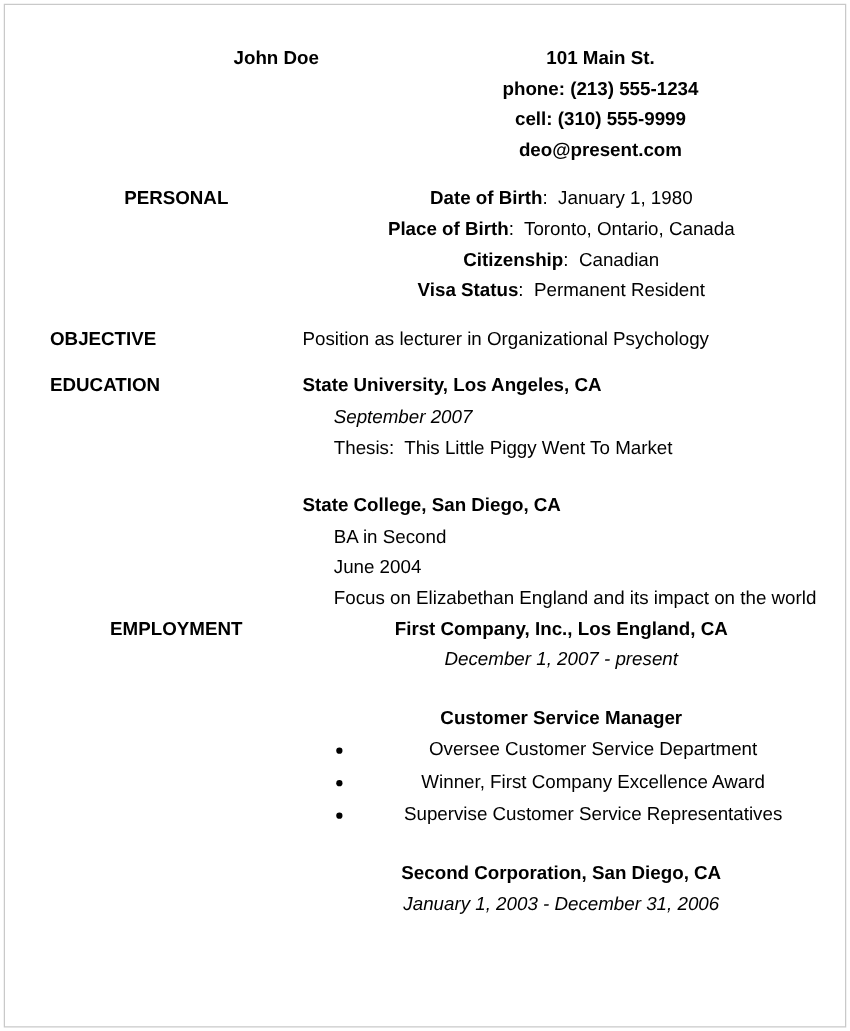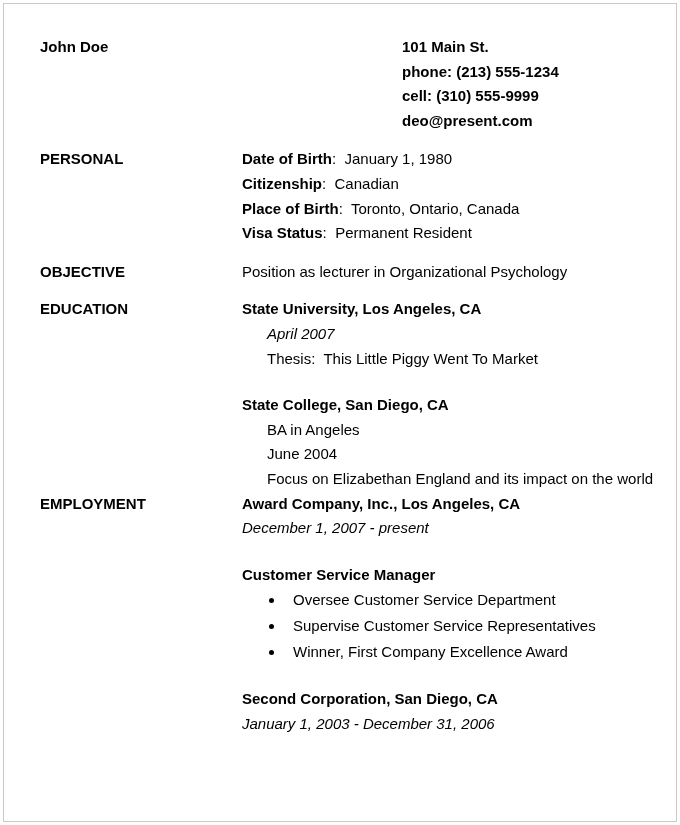--- a/index.html
+++ b/index.html
@@ -39,21 +39,21 @@
     flex: 1;
     line-height: 24.6px;
   }
   .header-row .name {
     width: 362px;
     flex-shrink: 0;
     font-weight: bold;
     line-height: 24.6px;
   }
   .contact { line-height: 24.6px; font-weight: bold; }
-  .mb-sec   { margin-bottom: 14px; }
+  .mb-sec   { margin-bottom: 14px; text-align: center; }
   .mb-sec2  { margin-bottom: 13px; justify-content: flex-end; }
   .mb-entry { margin-bottom: 22px; }
   .b  { font-weight: bold; }
   .it { font-style: italic; }
   .sub { padding-left: 25px; }
   .bullets {
     list-style: none;
     margin: 0;
     padding: 0;
     line-height: 26px;
@@ -84,63 +84,63 @@
       <div data-bind="header.contact.phone">phone: (213) 555-1234</div>
       <div data-bind="header.contact.cell">cell: (310) 555-9999</div>
       <div data-bind="header.contact.email">deo@present.com</div>
     </div>
   </div>
 
   <div class="row mb-sec">
     <div class="col-label" data-bind="personal.heading">PERSONAL</div>
     <div class="col-content">
       <div><span class="b" data-bind="personal.fields.0.label">Date of Birth</span><span data-bind="personal.separator">:  </span><span data-bind="personal.fields.0.value">January 1, 1980</span></div>
+      <div><span class="b" data-bind="personal.fields.1.label">Place of Birth</span><span data-bind="personal.separator">:  </span><span data-bind="personal.fields.1.value">Toronto, Ontario, Canada</span></div>
       <div><span class="b" data-bind="personal.fields.2.label">Citizenship</span><span data-bind="personal.separator">:  </span><span data-bind="personal.fields.2.value">Canadian</span></div>
-      <div><span class="b" data-bind="personal.fields.1.label">Place of Birth</span><span data-bind="personal.separator">:  </span><span data-bind="personal.fields.1.value">Toronto, Ontario, Canada</span></div>
       <div><span class="b" data-bind="personal.fields.3.label">Visa Status</span><span data-bind="personal.separator">:  </span><span data-bind="personal.fields.3.value">Permanent Resident</span></div>
     </div>
   </div>
 
   <div class="row mb-sec2">
     <div class="col-label" data-bind="objective.heading">OBJECTIVE</div>
     <div class="col-content" data-bind="objective.text">Position as lecturer in Organizational Psychology</div>
   </div>
 
   <div class="row">
     <div class="col-label" data-bind="education.heading">EDUCATION</div>
     <div class="col-content">
       <div class="mb-entry">
         <div class="b" data-bind="education.entries.0.school">State University, Los Angeles, CA</div>
-        <div class="sub it" data-bind="education.entries.0.date">April 2007</div>
+        <div class="sub it" data-bind="education.entries.0.date">September 2007</div>
         <div class="sub" data-bind="education.entries.0.note">Thesis:  This Little Piggy Went To Market</div>
       </div>
       <div>
         <div class="b" data-bind="education.entries.1.school">State College, San Diego, CA</div>
-        <div class="sub" data-bind="education.entries.1.degree">BA in Angeles</div>
+        <div class="sub" data-bind="education.entries.1.degree">BA in Second</div>
         <div class="sub" data-bind="education.entries.1.date">June 2004</div>
         <div class="sub" data-bind="education.entries.1.note">Focus on Elizabethan England and its impact on the world</div>
       </div>
     </div>
   </div>
 
   <div class="row mb-sec">
     <div class="col-label" data-bind="employment.heading">EMPLOYMENT</div>
     <div class="col-content">
 
       <div class="mb-entry">
-        <div class="b" data-bind="employment.entries.0.company">Award Company, Inc., Los Angeles, CA</div>
+        <div class="b" data-bind="employment.entries.0.company">First Company, Inc., Los England, CA</div>
         <div class="it" data-bind="employment.entries.0.dates">December 1, 2007 - present</div>
       </div>
 
       <div class="mb-entry">
         <div class="b" data-bind="employment.role.title">Customer Service Manager</div>
         <ul class="bullets">
           <li><span class="dot"></span><span data-bind="employment.role.bullets.0">Oversee Customer Service Department</span></li>
+          <li><span class="dot"></span><span data-bind="employment.role.bullets.2">Winner, First Company Excellence Award</span></li>
           <li><span class="dot"></span><span data-bind="employment.role.bullets.1">Supervise Customer Service Representatives</span></li>
-          <li><span class="dot"></span><span data-bind="employment.role.bullets.2">Winner, First Company Excellence Award</span></li>
         </ul>
       </div>
 
       <div>
         <div class="b" data-bind="employment.entries.1.company">Second Corporation, San Diego, CA</div>
         <div class="it" data-bind="employment.entries.1.dates">January 1, 2003 - December 31, 2006</div>
       </div>
 
     </div>
   </div>

